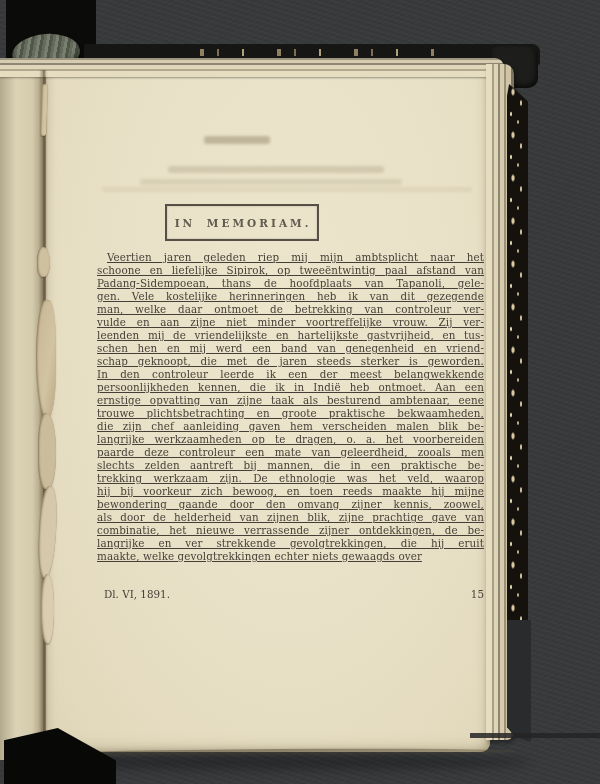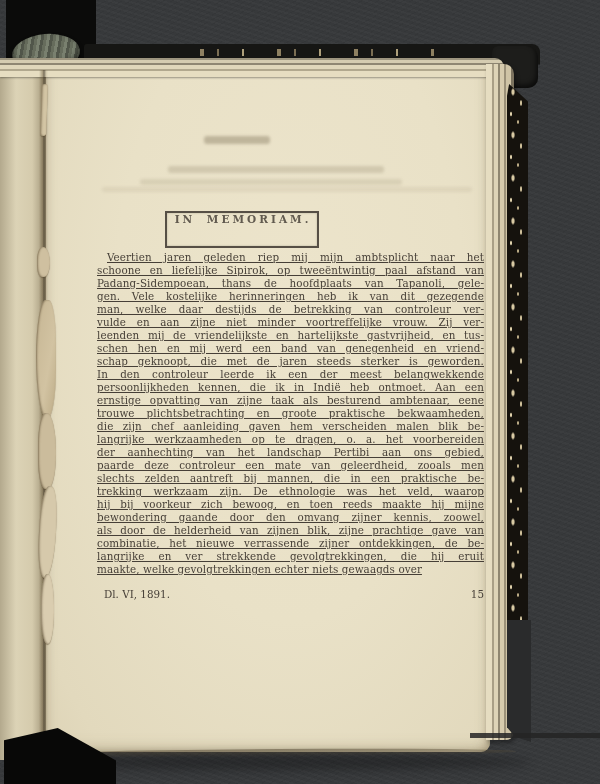--- a/index.html
+++ b/index.html
@@ -98,22 +98,22 @@
 
   
   .bleed{filter:blur(1.6px);border-radius:3px;}
   .bleed-1{left:204px;top:136px;width:66px;height:8px;background:rgba(122,108,82,.38);}
   .bleed-2{left:168px;top:166px;width:216px;height:7px;background:rgba(140,127,100,.26);}
   .bleed-3{left:140px;top:179px;width:262px;height:6px;background:rgba(140,127,100,.18);}
   .bleed-4{left:102px;top:187px;width:370px;height:5px;background:rgba(140,127,100,.12);}
 
   .heading-box{
     left:165px;top:204px;width:150px;height:33px;
-    border:2px solid #4a433a;display:flex;justify-content:center;
-    box-shadow:inset 0 0 2px rgba(74,67,58,.4);opacity:.92;margin-top:7px;
+    border:2px solid #4a433a;display:flex;align-items:center;justify-content:center;
+    box-shadow:inset 0 0 2px rgba(74,67,58,.4);opacity:.92;
   }
   .heading-text{
     font-size:10.5px;font-weight:bold;color:#564f45;
     letter-spacing:3px;word-spacing:5px;white-space:nowrap;transform:translateX(1px);
   }
 
   .text-block{left:97px;top:251px;width:387px;color:var(--ink);text-decoration:underline;}
   .tline{
     font-size:10.35px;line-height:13px;height:13px;white-space:normal;
     text-align:justify;text-align-last:justify;letter-spacing:.1px;
@@ -164,32 +164,31 @@
 
   <div class="abs heading-box">
     <span class="heading-text">IN MEMORIAM.</span>
   </div>
 
   <div class="abs text-block">
       <div class="tline">Veertien jaren geleden riep mij mijn ambtsplicht naar het</div>
       <div class="tline">schoone en liefelijke Sipirok, op tweeëntwintig paal afstand van</div>
       <div class="tline">Padang-Sidempoean, thans de hoofdplaats van Tapanoli, gele-</div>
       <div class="tline">gen.  Vele kostelijke herinneringen heb ik van dit gezegende</div>
-      <div class="tline">man, welke daar destijds de betrekking van controleur ver-</div>
+      <div class="tline">man, welke daar ontmoet de betrekking van controleur ver-</div>
       <div class="tline">vulde en aan zijne niet minder voortreffelijke vrouw.  Zij ver-</div>
       <div class="tline">leenden mij de vriendelijkste en hartelijkste gastvrijheid, en tus-</div>
       <div class="tline">schen hen en mij werd een band van genegenheid en vriend-</div>
       <div class="tline">schap geknoopt, die met de jaren steeds sterker is geworden.</div>
       <div class="tline">In den controleur leerde ik een der meest belangwekkende</div>
       <div class="tline">persoonlijkheden kennen, die ik in Indië heb ontmoet.  Aan een</div>
       <div class="tline">ernstige opvatting van zijne taak als besturend ambtenaar, eene</div>
       <div class="tline">trouwe plichtsbetrachting en groote praktische bekwaamheden,</div>
       <div class="tline">die zijn chef aanleiding gaven hem verscheiden malen blik be-</div>
       <div class="tline">langrijke werkzaamheden op te dragen, o. a. het voorbereiden</div>
-      <div class="tline">der aanhechting van het landschap Pertibi aan ons gebied,</div>
       <div class="tline">paarde deze controleur een mate van geleerdheid, zooals men</div>
       <div class="tline">slechts zelden aantreft bij mannen, die in een praktische be-</div>
       <div class="tline">trekking werkzaam zijn.  De ethnologie was het veld, waarop</div>
       <div class="tline">hij bij voorkeur zich bewoog, en toen reeds maakte hij mijne</div>
       <div class="tline">bewondering gaande door den omvang zijner kennis, zoowel,</div>
       <div class="tline">als door de helderheid van zijnen blik, zijne prachtige gave van</div>
       <div class="tline">combinatie, het nieuwe verrassende zijner ontdekkingen, de be-</div>
       <div class="tline">langrijke en ver strekkende gevolgtrekkingen, die hij eruit</div>
       <div class="tline">maakte, welke gevolgtrekkingen echter niets gewaagds over</div>
     </div>

